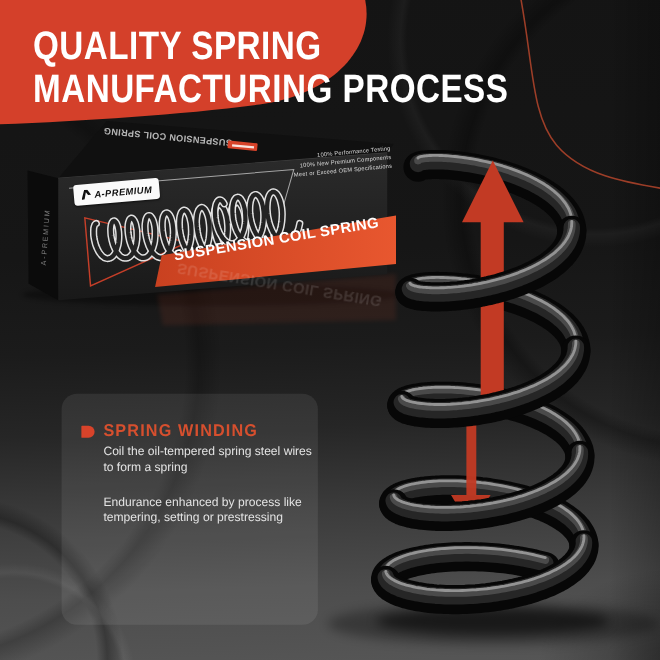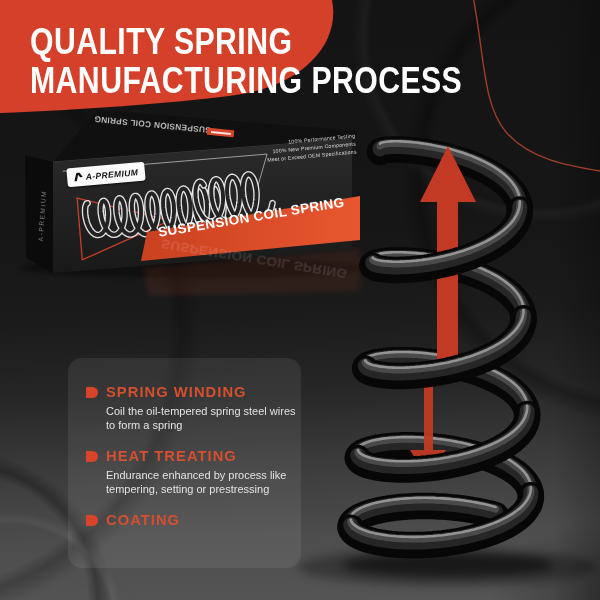--- a/index.html
+++ b/index.html
@@ -46,21 +46,21 @@
 
   .top-mirror{left:99px;top:120px;width:112px;transform:rotate(185.5deg);color:#c9c9c9;
       font-size:8.3px;font-weight:700;letter-spacing:.3px;white-space:nowrap;opacity:.9;}
   .top-chip{left:207px;top:129px;width:27px;height:7px;background:#d8432a;border-radius:1px;
       transform:rotate(5.5deg);display:flex;align-items:center;justify-content:center;}
   .top-chip i{display:block;width:20px;height:2px;background:rgba(255,255,255,.85);}
 
   .side-brand{left:12px;top:212px;width:60px;text-align:center;color:#9a9a9a;font-size:6.5px;
       letter-spacing:1.6px;transform:rotate(-86deg);transform-origin:center;opacity:.8;}
 
-  .features{left:68px;top:358px;width:233px;height:210px;background:rgba(255,255,255,.078);
+  .features{left:56px;top:358px;width:233px;height:210px;background:rgba(255,255,255,.078);
       border-radius:14px;box-sizing:border-box;padding:25px 12px 0 18px;
       display:flex;flex-direction:column;gap:15px;}
   .feature{display:block;}
   .f-head{display:flex;align-items:center;gap:8px;}
   .bullet{width:12px;height:11px;background:#d8432a;border-radius:1px 9px 9px 1px;flex:0 0 auto;}
   .f-title{color:#d64f2e;font-size:15.5px;font-weight:700;letter-spacing:1.1px;
       transform:scaleX(.95);transform-origin:left;white-space:nowrap;}
   .f-desc{margin:3px 0 0 20px;color:#e3e3e3;font-size:11px;line-height:1.28;width:190px;}
 </style>
 </head>
@@ -164,27 +164,19 @@
 
   <div class="txt features">
     <div class="feature">
       <div class="f-head">
         <span class="bullet"></span>
         <span class="f-title">SPRING WINDING</span>
       </div>
       <div class="f-desc">Coil the oil-tempered spring steel wires to form a spring</div>
     </div>
     <div class="feature">
-      <div class="f-head">
-        <span class="bullet"></span>
-        <span class="f-title">HEAT TREATING</span>
-      </div>
       <div class="f-desc">Endurance enhanced by process like tempering, setting or prestressing</div>
     </div>
     <div class="feature">
-      <div class="f-head">
-        <span class="bullet"></span>
-        <span class="f-title">COATING</span>
-      </div>
     </div>
   </div>
 
 </div>
 
 </body></html>

